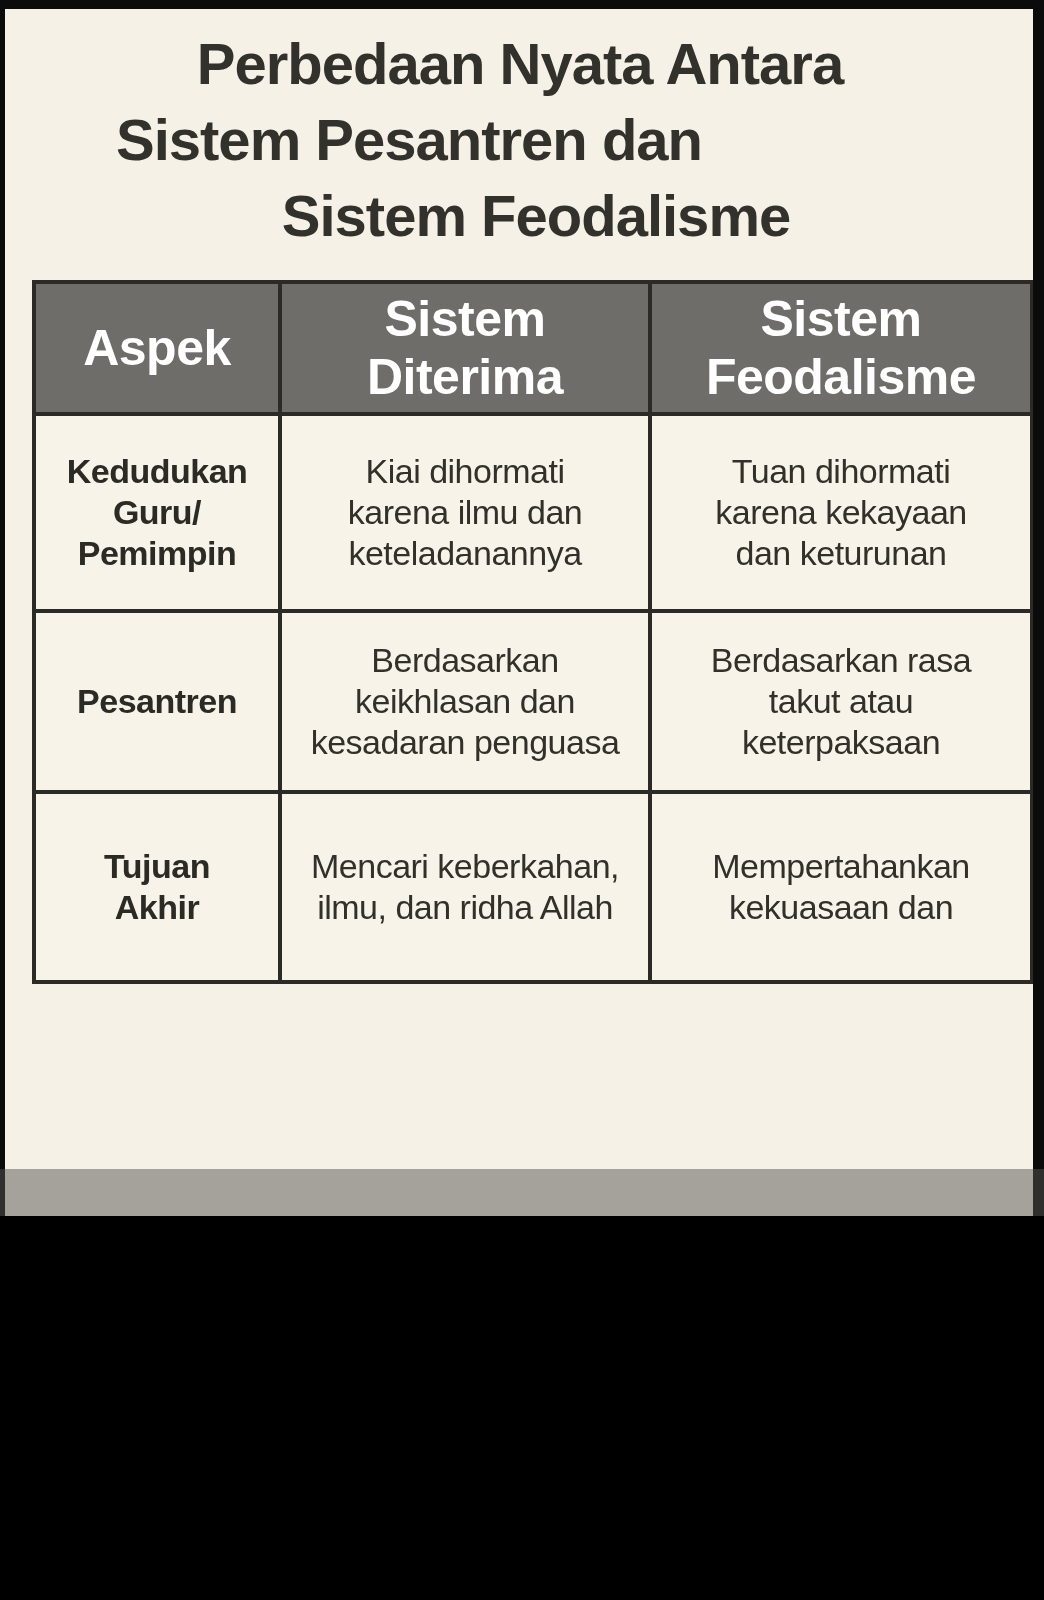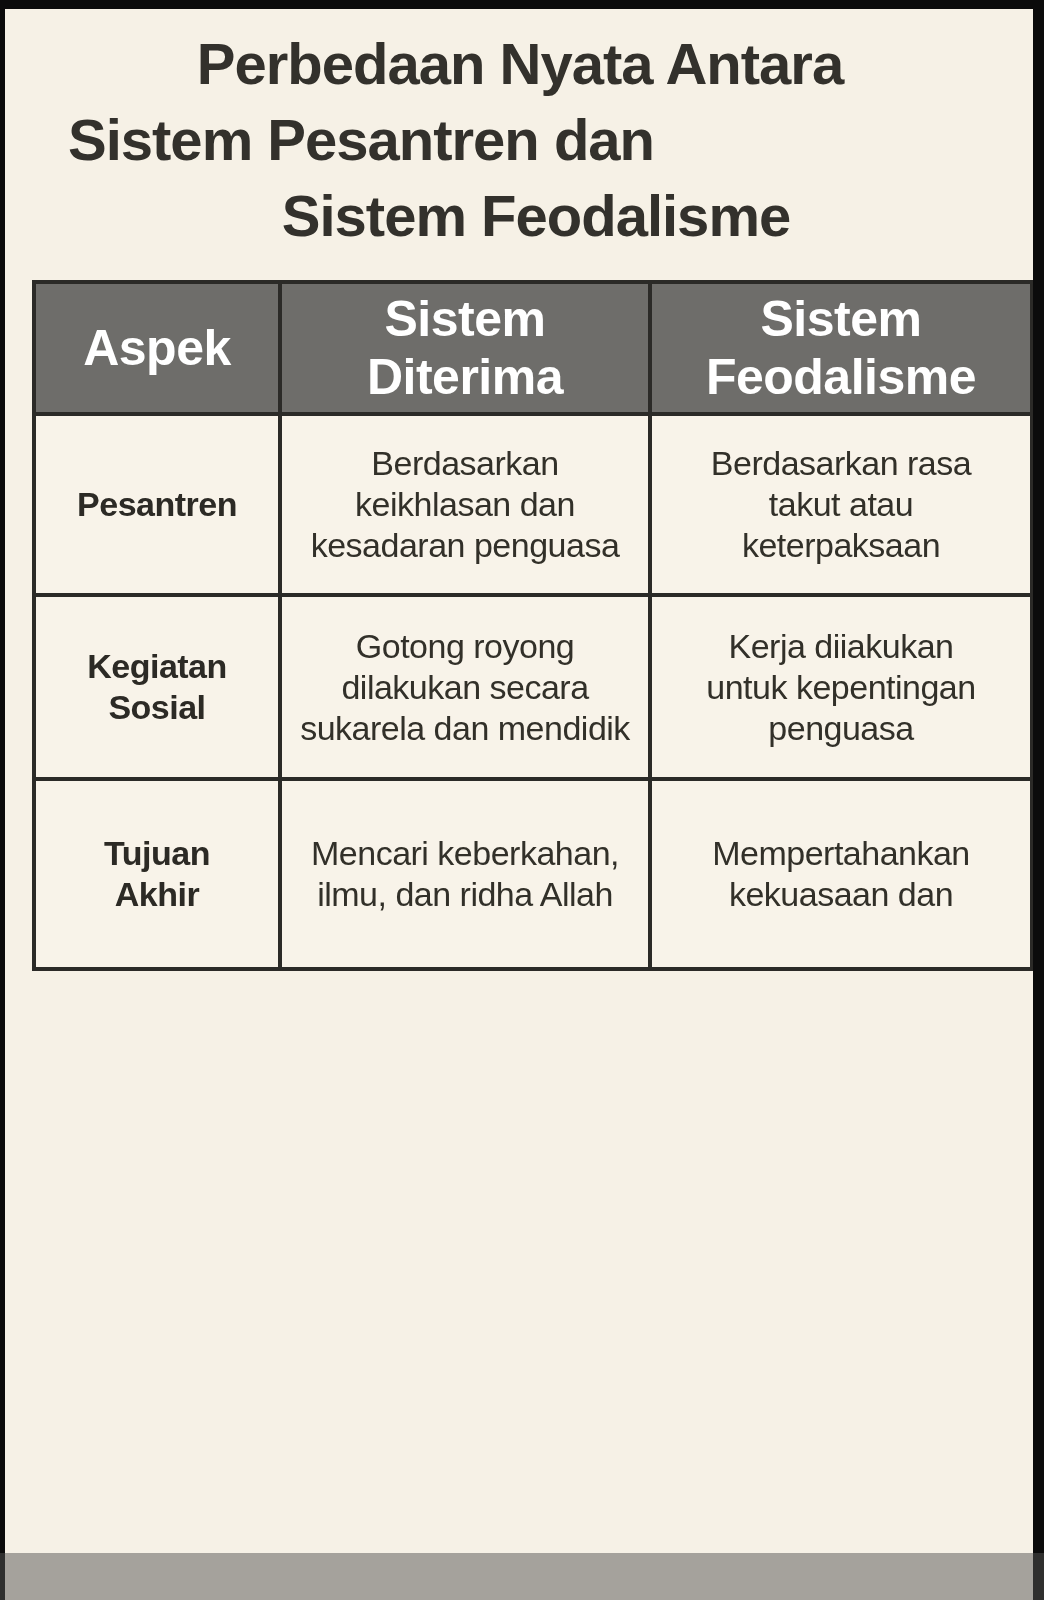--- a/index.html
+++ b/index.html
@@ -10,37 +10,37 @@
     --border:#2b2a27;
     --text:#323029;
     --edge:#0b0b0b;
     --overlay:rgba(84,84,82,0.5);
   }
   *{margin:0;padding:0;box-sizing:border-box;}
   html,body{background:#000;}
   body{font-family:"Liberation Sans", sans-serif;}
   .screen{
     position:relative;
-    width:1044px;height:1600px;
+    width:1044px;height:1216px;
     background:var(--bg);
     overflow:hidden;
   }
   
   .edge-top{position:absolute;top:0;left:0;width:1044px;height:9px;background:var(--edge);}
   .edge-left{position:absolute;top:0;left:0;width:5px;height:1600px;background:var(--edge);}
   .edge-right{position:absolute;top:0;right:0;width:11px;height:1600px;background:var(--edge);}
 
   
   .title{
     position:absolute;top:26px;left:0;width:1044px;
     font-weight:bold;color:#33312c;
     font-size:58px;line-height:76px;letter-spacing:-1px;
   }
   .title-line-1{text-align:center;padding-right:4px;}
-  .title-line-2{text-align:left;padding-left:68px;}
+  .title-line-2{text-align:left;padding-left:116px;}
   .title-line-3{text-align:center;padding-left:28px;}
 
   
   .comparison-table{
     position:absolute;top:280px;left:32px;width:998px;
     border-collapse:collapse;table-layout:fixed;
     color:var(--text);
   }
   .comparison-table col.c1{width:246px;}
   .comparison-table col.c2{width:370px;}
@@ -97,38 +97,39 @@
         <col class="c3">
       </colgroup>
     <thead>
       <tr>
         <th>Aspek</th>
         <th>Sistem Diterima</th>
         <th>Sistem Feodalisme</th>
       </tr>
     </thead>
     <tbody>
+      <tr class="r2">
+        <td class="aspect">Kedudukan
+Guru/
+Pemimpin</td>
+        <td>Kiai dihormati
+karena ilmu dan
+keteladanannya</td>
+        <td>Tuan dihormati
+karena kekayaan
+dan keturunan</td>
+      </tr>
       <tr class="r3">
         <td class="aspect">Pesantren</td>
         <td>Berdasarkan
 keikhlasan dan
 kesadaran penguasa</td>
         <td>Berdasarkan rasa
 takut atau
 keterpaksaan</td>
-      </tr>
-      <tr class="r4">
-        <td class="aspect">Kegiatan
-Sosial</td>
-        <td>Gotong royong
-dilakukan secara
-sukarela dan mendidik</td>
-        <td>Kerja diiakukan
-untuk kepentingan
-penguasa</td>
       </tr>
       <tr class="r7">
         <td class="aspect">Tujuan
 Akhir</td>
         <td>Mencari keberkahan,
 ilmu, dan ridha Allah</td>
         <td>Mempertahankan
 kekuasaan dan</td>
       </tr>
     </tbody>

